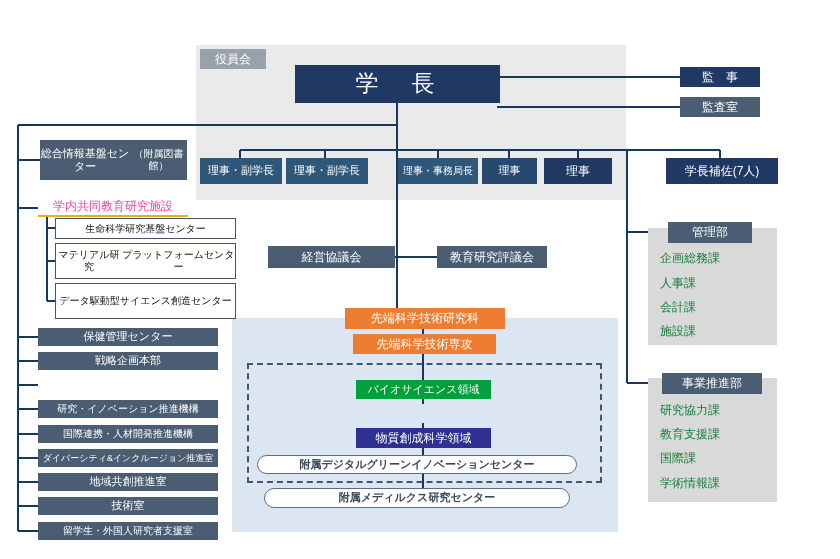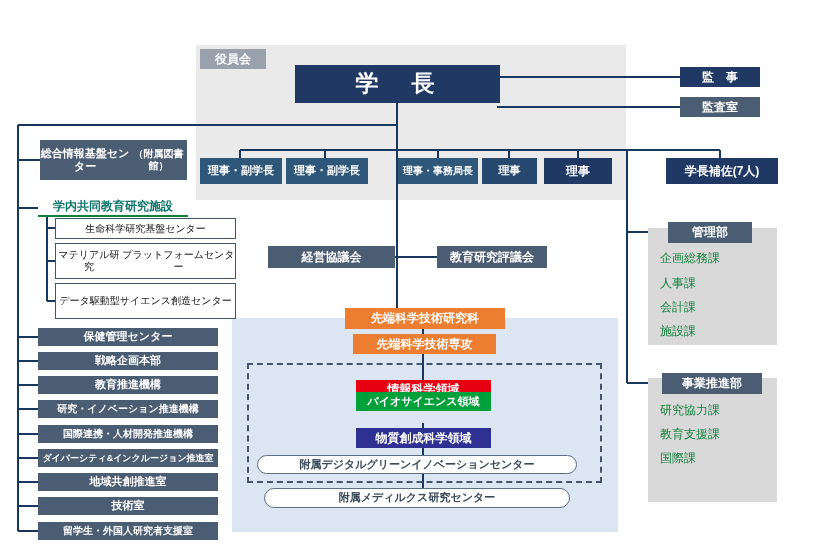--- a/index.html
+++ b/index.html
@@ -3,35 +3,35 @@
 <meta charset="utf-8">
 <style>
   *{margin:0;padding:0;box-sizing:border-box}
   html,body{background:#fff}
   body{font-family:"Liberation Sans","DejaVu Sans",sans-serif}
   #stage{position:relative;width:840px;height:559px;background:#fff;overflow:hidden}
   .bgpanel{position:absolute;z-index:0}
   svg.wires{position:absolute;left:0;top:0;z-index:1;pointer-events:none}
   .frame{position:absolute;z-index:1}
   .box{position:absolute;display:flex;align-items:center;justify-content:center;text-align:center;
-       color:#fff;font-weight:bold;line-height:1.2;z-index:2}
+       color:#fff;font-weight:normal;line-height:1.2;z-index:2}
   .col{}
   .navy{background:#1F3864}
   .steel{background:#2F5779}
   .steeld{background:#27496F}
   .slate{background:#4A5D73}
   .graybadge{background:#99A1AC}
   .orange{background:#ED7D31}
   .red{background:#E60012}
   .green{background:#00A13A}
   .indigo{background:#2E3192}
   .whitebox{background:#fff;border:1px solid #44546A;color:#111;font-weight:normal}
   .pill{background:#fff;border:1px solid #5B6E84;border-radius:10px;color:#3A4A5A;font-weight:bold}
   .underline-label{position:absolute;z-index:2;display:flex;align-items:flex-end;justify-content:center;
-       color:#0f766e;font-weight:bold;border-bottom:2px solid #15803d}
+       color:#ec4899;font-weight:normal;border-bottom:2px solid #eab308}
   .itemtext{position:absolute;color:#15803d;z-index:2;display:flex;align-items:center;text-align:left}
   .f9{font-size:9px}.f10{font-size:10px}.f11{font-size:11px}.f12{font-size:12px}
   .f17{font-size:23px;letter-spacing:5px}
 </style>
 </head>
 <body>
 
 <div id="stage">
 
   <div class="bgpanel" style="left:196px;top:45px;width:430px;height:155px;background:#EAEAEA"></div>
@@ -91,45 +91,45 @@
     <span>マテリアル研究</span>
     <span>プラットフォームセンター</span>
   </div>
   <div class="box slate f11" style="left:38px;top:328px;width:180px;height:18px">保健管理センター</div>
 
   <div class="box whitebox col f10" style="left:55px;top:283px;width:181px;height:36px">
     <span>データ駆動型サイエンス</span>
     <span>創造センター</span>
   </div>
   <div class="box slate f11" style="left:38px;top:352px;width:180px;height:18px">戦略企画本部</div>
-  <div class="box slate f11" style="left:38px;top:376px;width:180px;height:18px">教育推進機構</div>
   <div class="box slate f10" style="left:38px;top:400px;width:180px;height:18px">研究・イノベーション推進機構</div>
   <div class="box slate f10" style="left:38px;top:425px;width:180px;height:18px">国際連携・人材開発推進機構</div>
   <div class="box slate f9" style="left:38px;top:449px;width:180px;height:18px">ダイバーシティ&amp;インクルージョン推進室</div>
   <div class="box slate f11" style="left:38px;top:473px;width:180px;height:18px">地域共創推進室</div>
   <div class="box slate f11" style="left:38px;top:497px;width:180px;height:18px">技術室</div>
   <div class="box slate f10" style="left:38px;top:522px;width:180px;height:18px">留学生・外国人研究者支援室</div>
 
   <div class="box slate f12" style="left:268px;top:246px;width:127px;height:22px">経営協議会</div>
   <div class="box slate f12" style="left:437px;top:246px;width:110px;height:22px">教育研究評議会</div>
 
   <div class="box orange f12" style="left:345px;top:308px;width:160px;height:21px">先端科学技術研究科</div>
   <div class="box orange f12" style="left:353px;top:334px;width:143px;height:20px">先端科学技術専攻</div>
 
   <div class="box red f12" style="left:356px;top:380px;width:135px;height:19px">情報科学領域</div>
-  <div class="box green f11" style="left:356px;top:392px;width:135px;height:19px">バイオサイエンス領域</div>
+  <div class="box green f11" style="left:356px;top:380px;width:135px;height:19px">バイオサイエンス領域</div>
   <div class="box indigo f12" style="left:356px;top:428px;width:135px;height:20px">物質創成科学領域</div>
 
   <div class="box pill f11" style="left:257px;top:455px;width:320px;height:19px">附属デジタルグリーンイノベーションセンター</div>
   <div class="box pill f11" style="left:264px;top:488px;width:306px;height:20px">附属メディルクス研究センター</div>
 
   <div class="box slate f12" style="left:668px;top:222px;width:84px;height:21px">管理部</div>
   <div class="itemtext f12" style="left:660px;top:249px;width:112px;height:18px">企画総務課</div>
   <div class="itemtext f12" style="left:660px;top:274px;width:112px;height:18px">人事課</div>
   <div class="itemtext f12" style="left:660px;top:298px;width:112px;height:18px">会計課</div>
   <div class="itemtext f12" style="left:660px;top:322px;width:112px;height:18px">施設課</div>
 
   <div class="box slate f12" style="left:662px;top:373px;width:100px;height:21px">事業推進部</div>
   <div class="itemtext f12" style="left:660px;top:401px;width:112px;height:18px">研究協力課</div>
   <div class="itemtext f12" style="left:660px;top:425px;width:112px;height:18px">教育支援課</div>
   <div class="itemtext f12" style="left:660px;top:449px;width:112px;height:18px">国際課</div>
+  <div class="itemtext f12" style="left:660px;top:474px;width:112px;height:18px">学術情報課</div>
 
 </div>
 
 </body></html>

